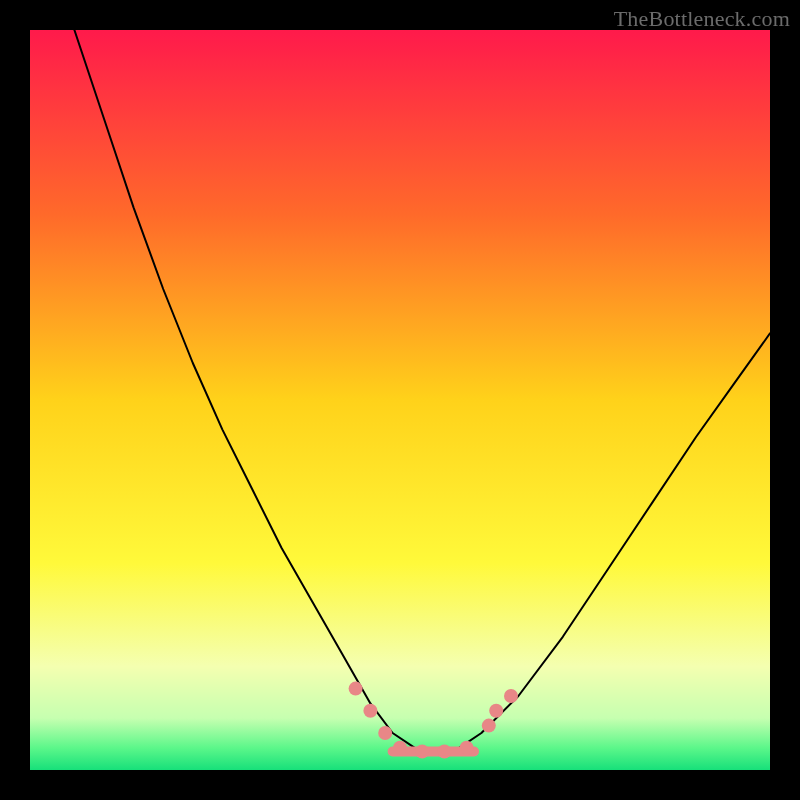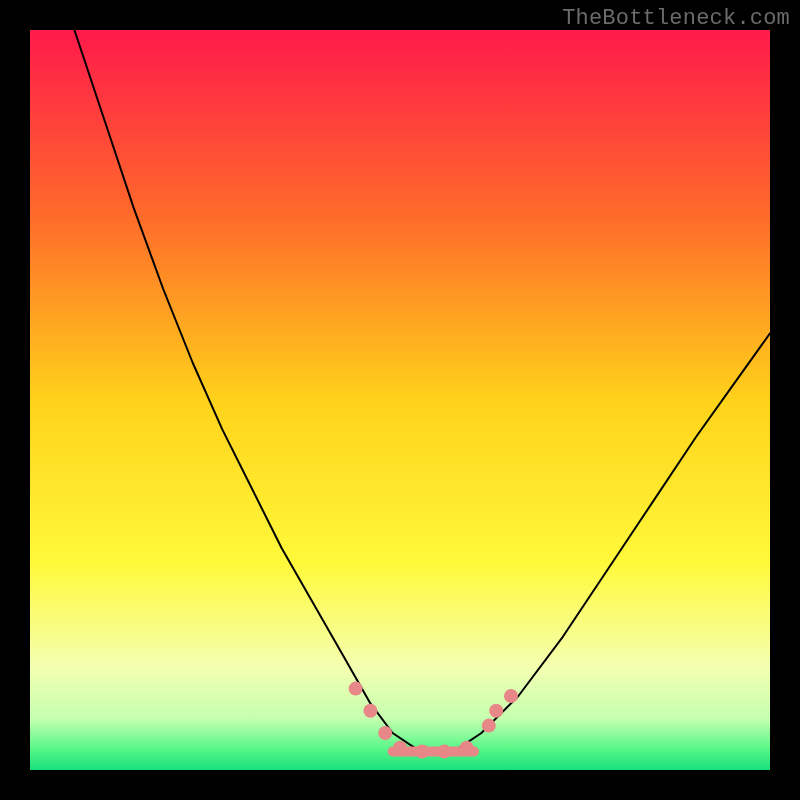--- a/index.html
+++ b/index.html
@@ -28,21 +28,21 @@
   }
   .plot svg {
     display: block;
     width: 740px;
     height: 740px;
   }
   .watermark {
     position: absolute;
     top: 6px;
     right: 10px;
-    font-family: Liberation Mono, monospace;
+    font-family: Liberation Serif, serif;
     font-size: 22px;
     color: #6b6b6b;
     letter-spacing: 0.2px;
     user-select: none;
   }
 </style>
 </head>
 <body>
 
 <div class="frame">

